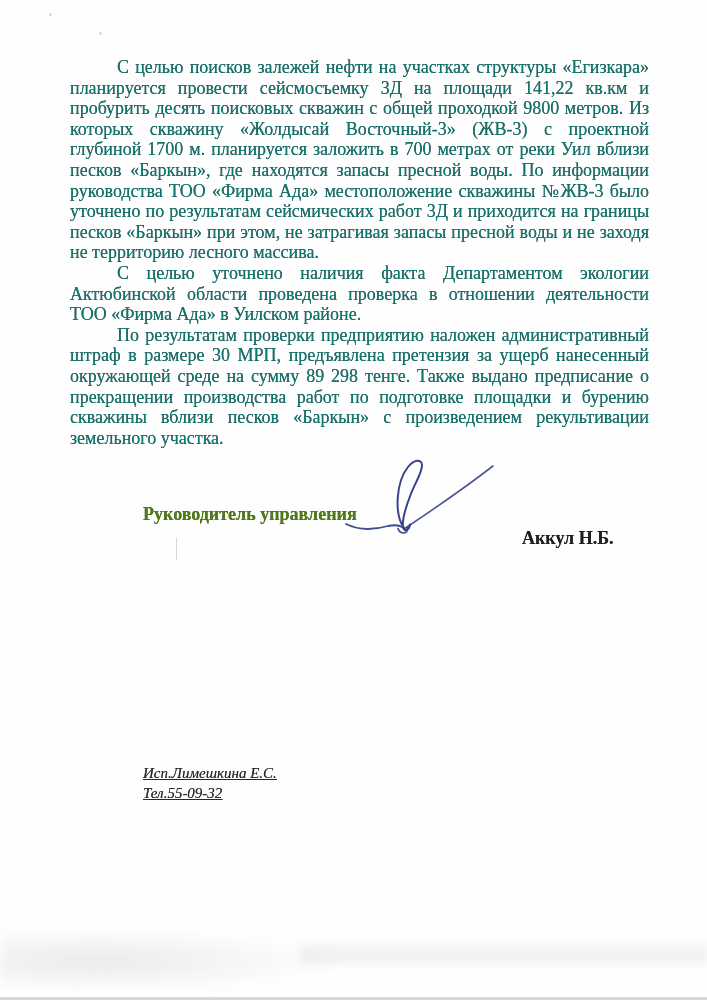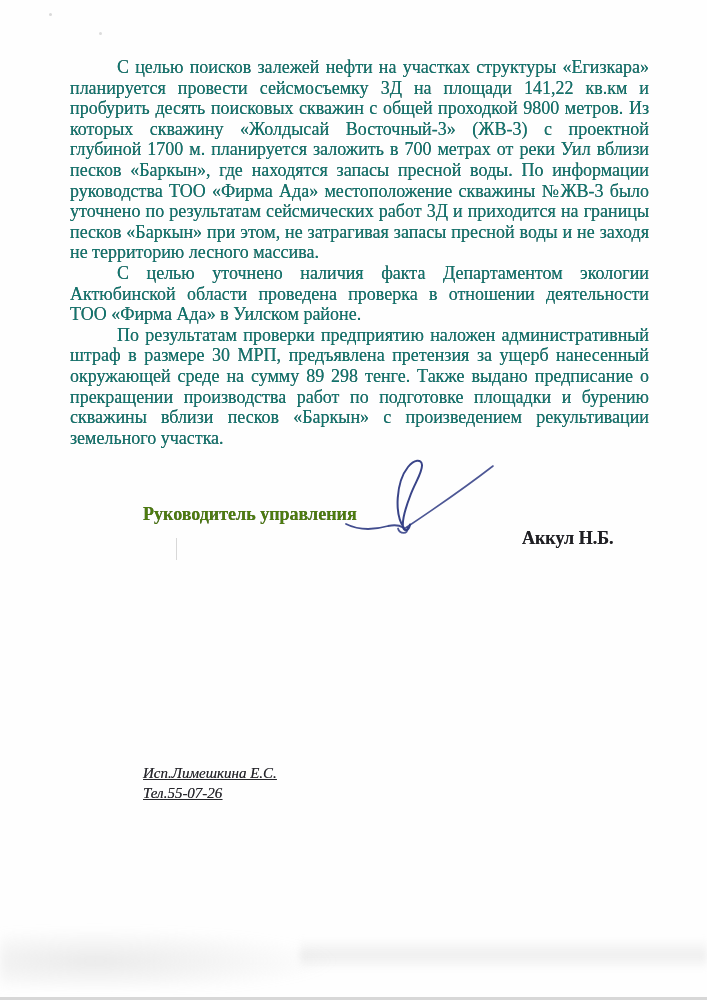--- a/index.html
+++ b/index.html
@@ -89,21 +89,21 @@
 
     <path d="M 58 78.5 C 59.5 84 68.5 85 67.5 77.5" stroke-width="1.8" opacity="0.85"></path>
 
     <path d="M 64 79 C 82 67 122 40 153 16" stroke-width="1.6" opacity="0.85"></path>
   </svg>
 
   <span class="sig-name">Аккул Н.Б.</span>
 
   <div class="footer">
     <div>Исп.Лимешкина Е.С.</div>
-    <div>Тел.55-07-26</div>
+    <div>Тел.55-09-32</div>
   </div>
 
   <div class="smudge-a"></div>
   <div class="smudge-b"></div>
   <div class="bottom-edge"></div>
   <div class="speck-1"></div>
   <div class="speck-2"></div>
   <div class="faint-tick"></div>
 
 </div>

